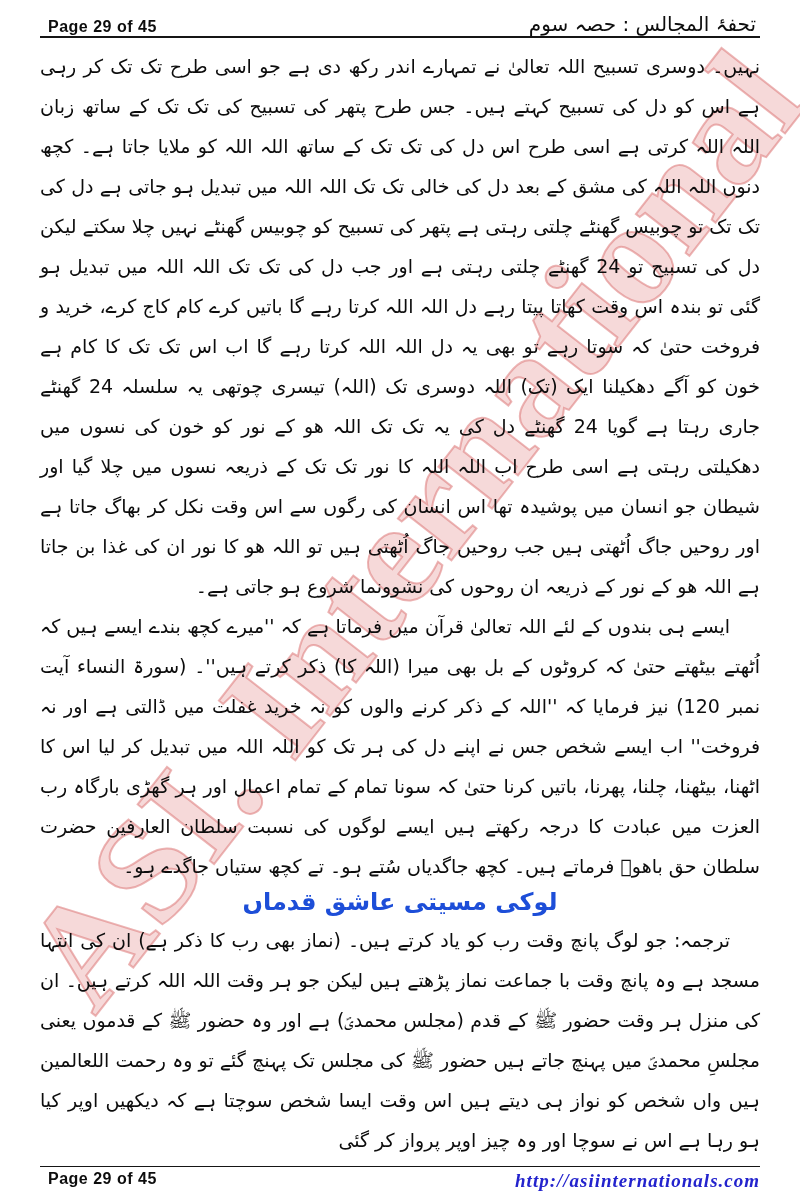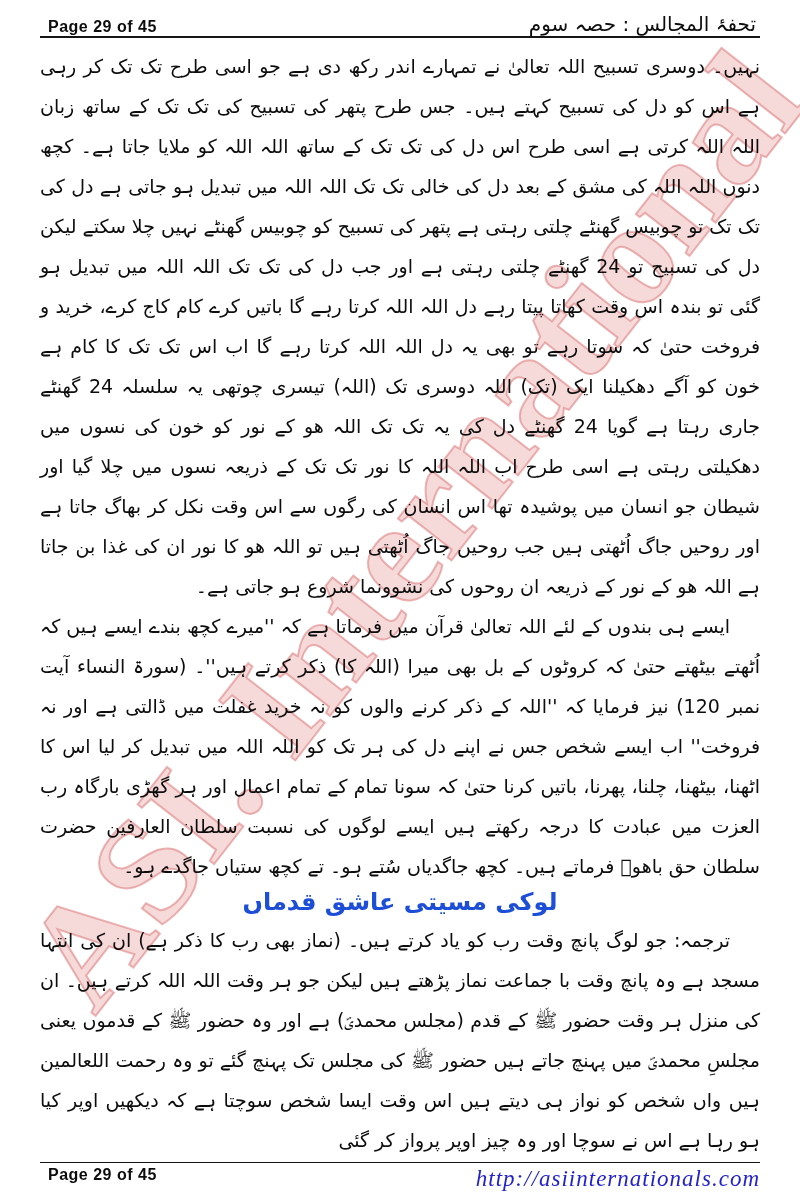--- a/index.html
+++ b/index.html
@@ -100,23 +100,24 @@
   .footer-row {
     display: flex;
     justify-content: space-between;
     align-items: flex-start;
     padding-top: 3px;
   }
   .footer .page-label { font-size: 16px; }
   .site-url {
     font-family: "Liberation Serif", serif;
     font-style: italic;
-    font-size: 23px;
+    font-size: 19px;
     text-decoration: none;
     letter-spacing: 1px;
+    font-weight: bold;
   }
 </style>
 </head>
 <body>
 
 <div class="page">
 
   <div class="watermark" style="color: rgba(243, 204, 204, 0.753); -webkit-text-stroke: 2px rgba(220, 120, 120, 0.55);">ASI. International</div>
 
   <div class="header-row">

